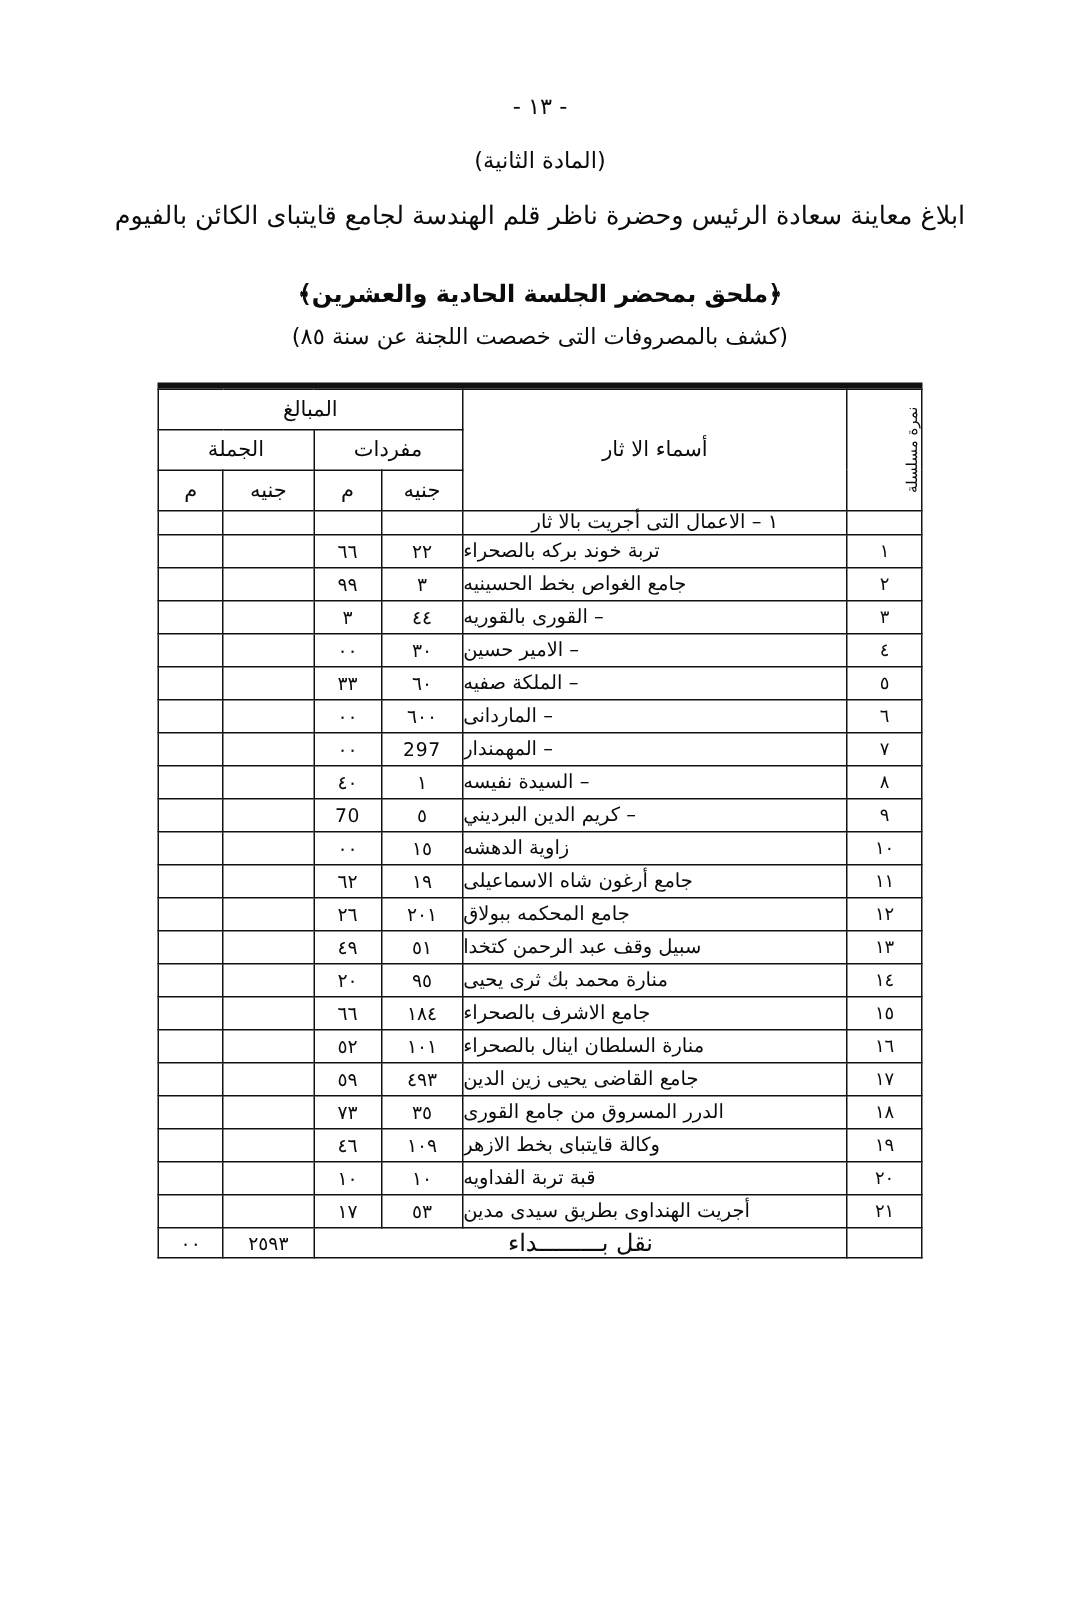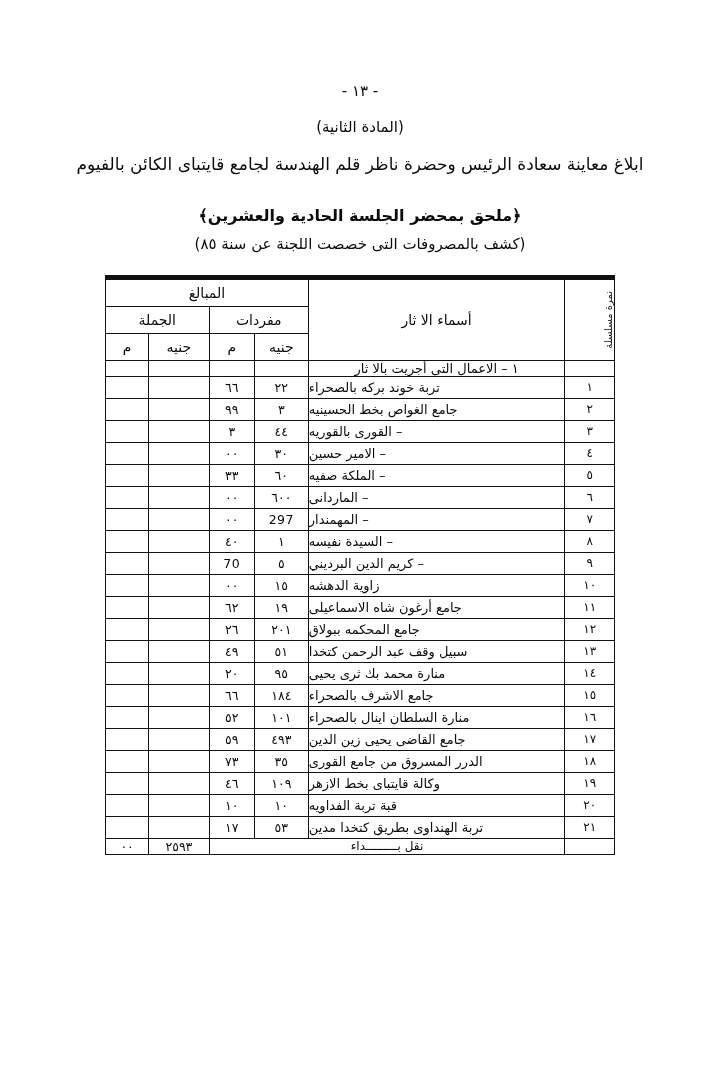--- a/index.html
+++ b/index.html
@@ -17,21 +17,21 @@
   }
   .page {
     position: absolute;
     inset: 0;
     padding: 0;
   }
 
   
   .page-number {
     text-align: center;
-    margin-top: 82px;
+    margin-top: 62px;
     font-size: 15px;
     letter-spacing: 1px;
   }
   .article-label {
     text-align: center;
     margin-top: 18px;
     font-size: 15px;
   }
   .headline {
     text-align: center;
@@ -129,21 +129,21 @@
     text-align: center;
     font-size: 12px;
   }
   td.num {
     text-align: center;
     font-size: 12.5px;
     letter-spacing: 0.5px;
   }
   .carry-label {
     text-align: center;
-    font-size: 12px;
+    font-size: 16px;
     letter-spacing: 2px;
     padding: 3px 4px;
   }
 </style>
 </head>
 <body>
 
 <div class="page">
 
   <div class="page-number">- ١٣ -</div>
@@ -350,21 +350,21 @@
           <tr>
             <td class="serial">٢٠</td>
             <td class="name">قبة تربة الفداويه</td>
             <td class="num">١٠</td>
             <td class="num">١٠</td>
             <td class="num"></td>
             <td class="num"></td>
           </tr>
           <tr>
             <td class="serial">٢١</td>
-            <td class="name">تربة الهنداوى بطريق كتخدا مدين</td>
+            <td class="name">أجريت الهنداوى بطريق سيدى مدين</td>
             <td class="num">٥٣</td>
             <td class="num">١٧</td>
             <td class="num"></td>
             <td class="num"></td>
           </tr>
           <tr>
             <td class="serial"></td>
             <td class="carry-label" colspan="3">نقل بـــــــــداء</td>
             <td class="num">٢٥٩٣</td>
             <td class="num">٠٠</td>

